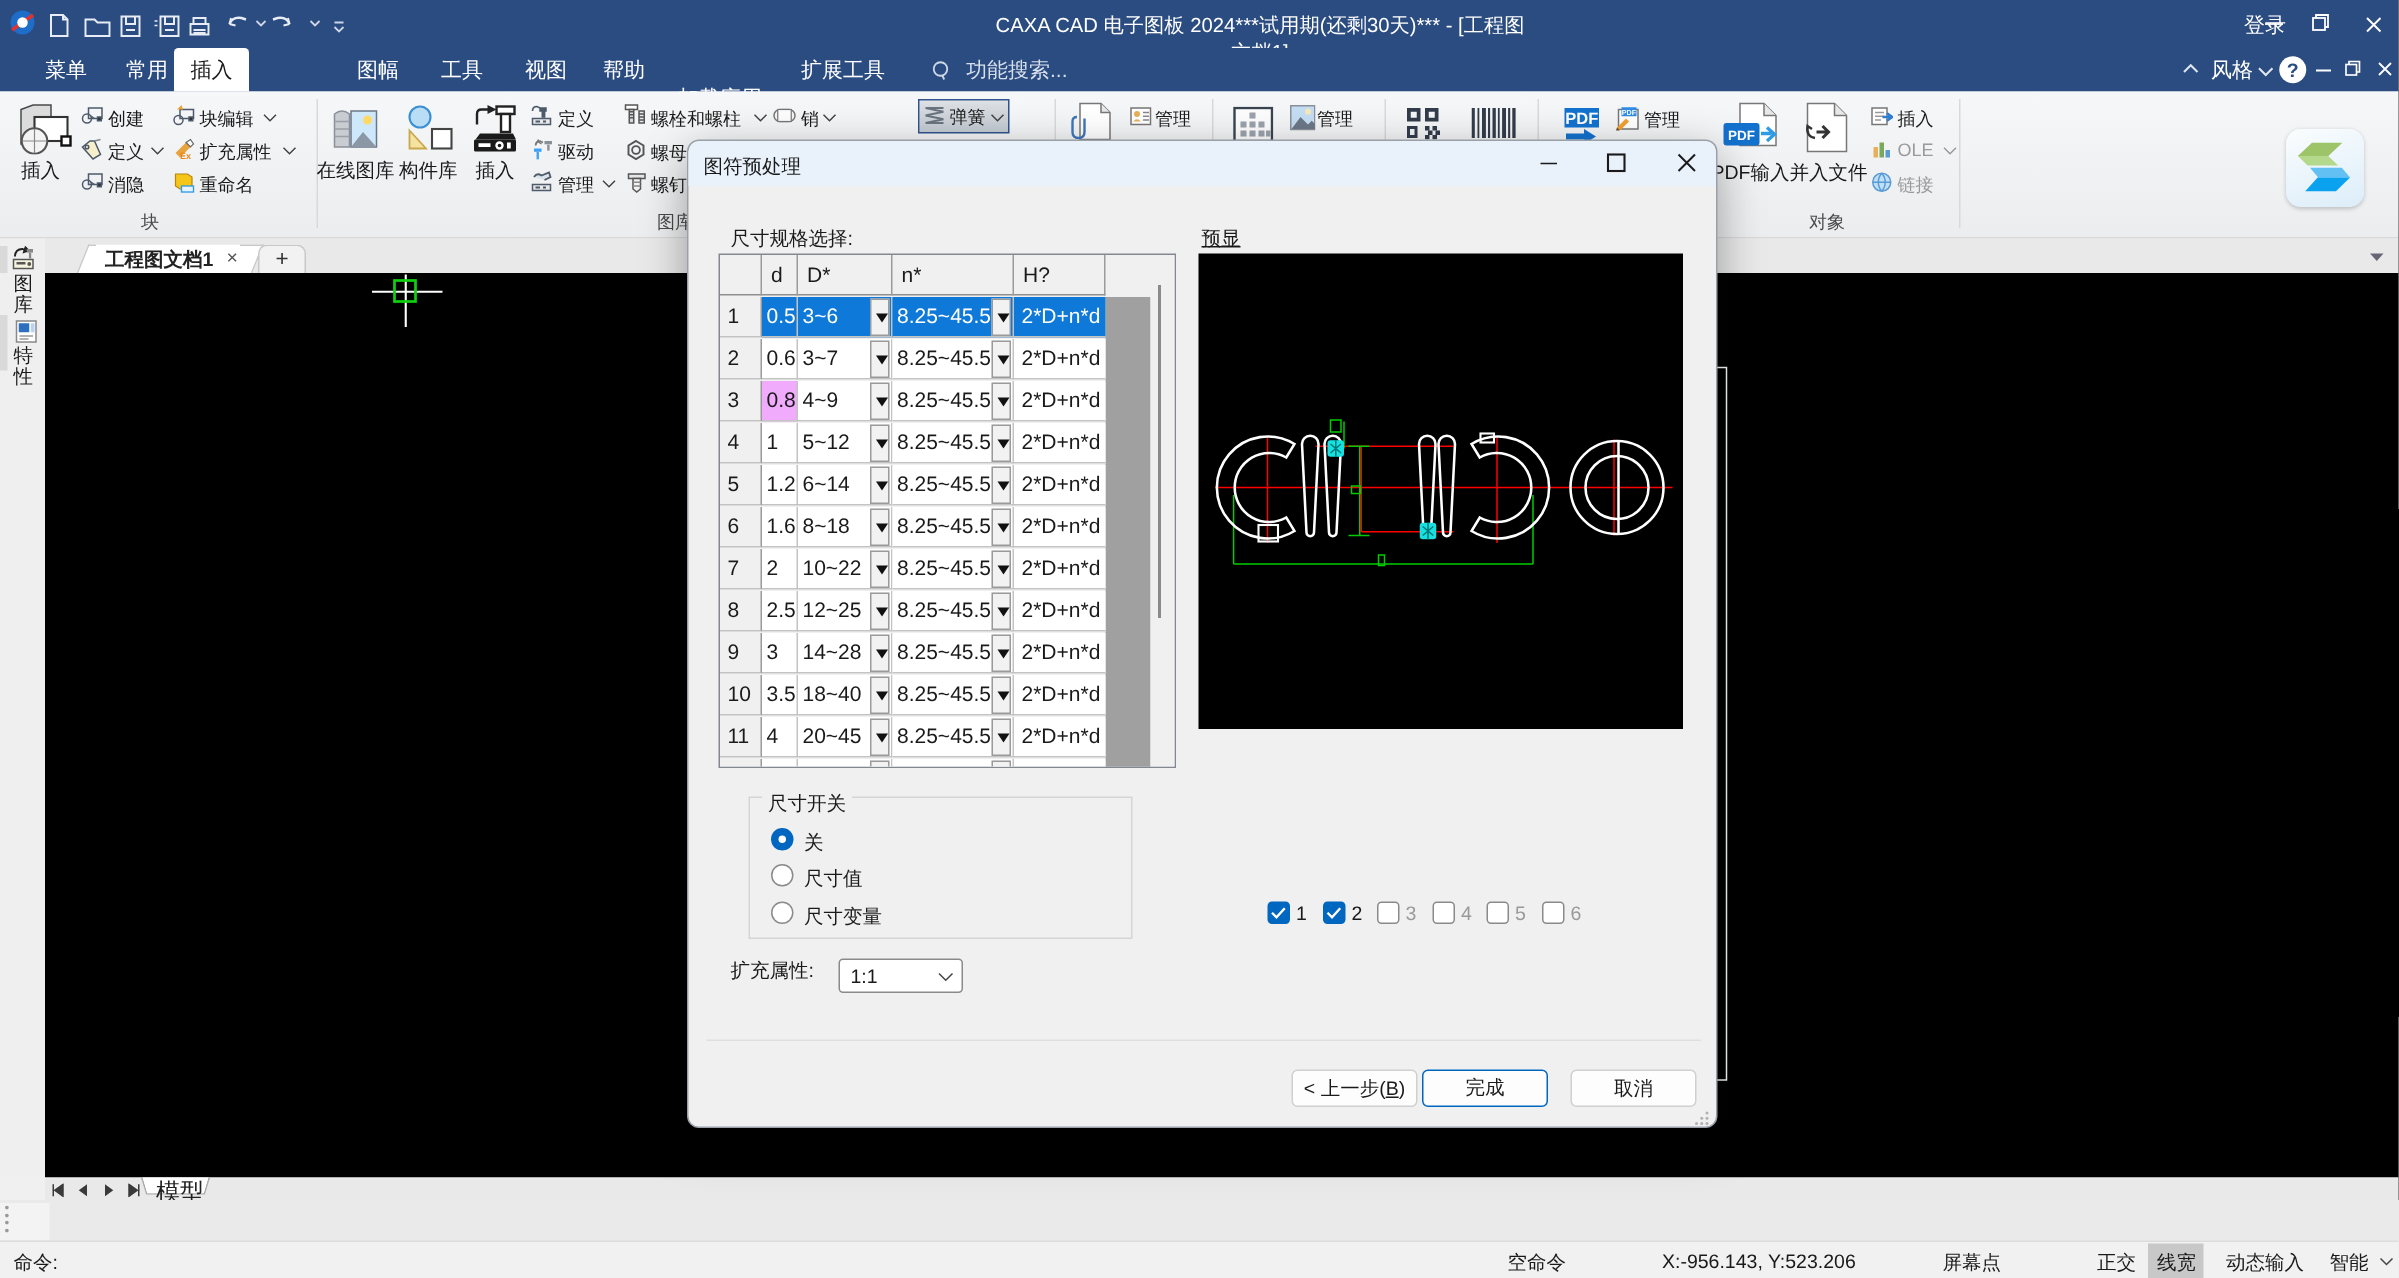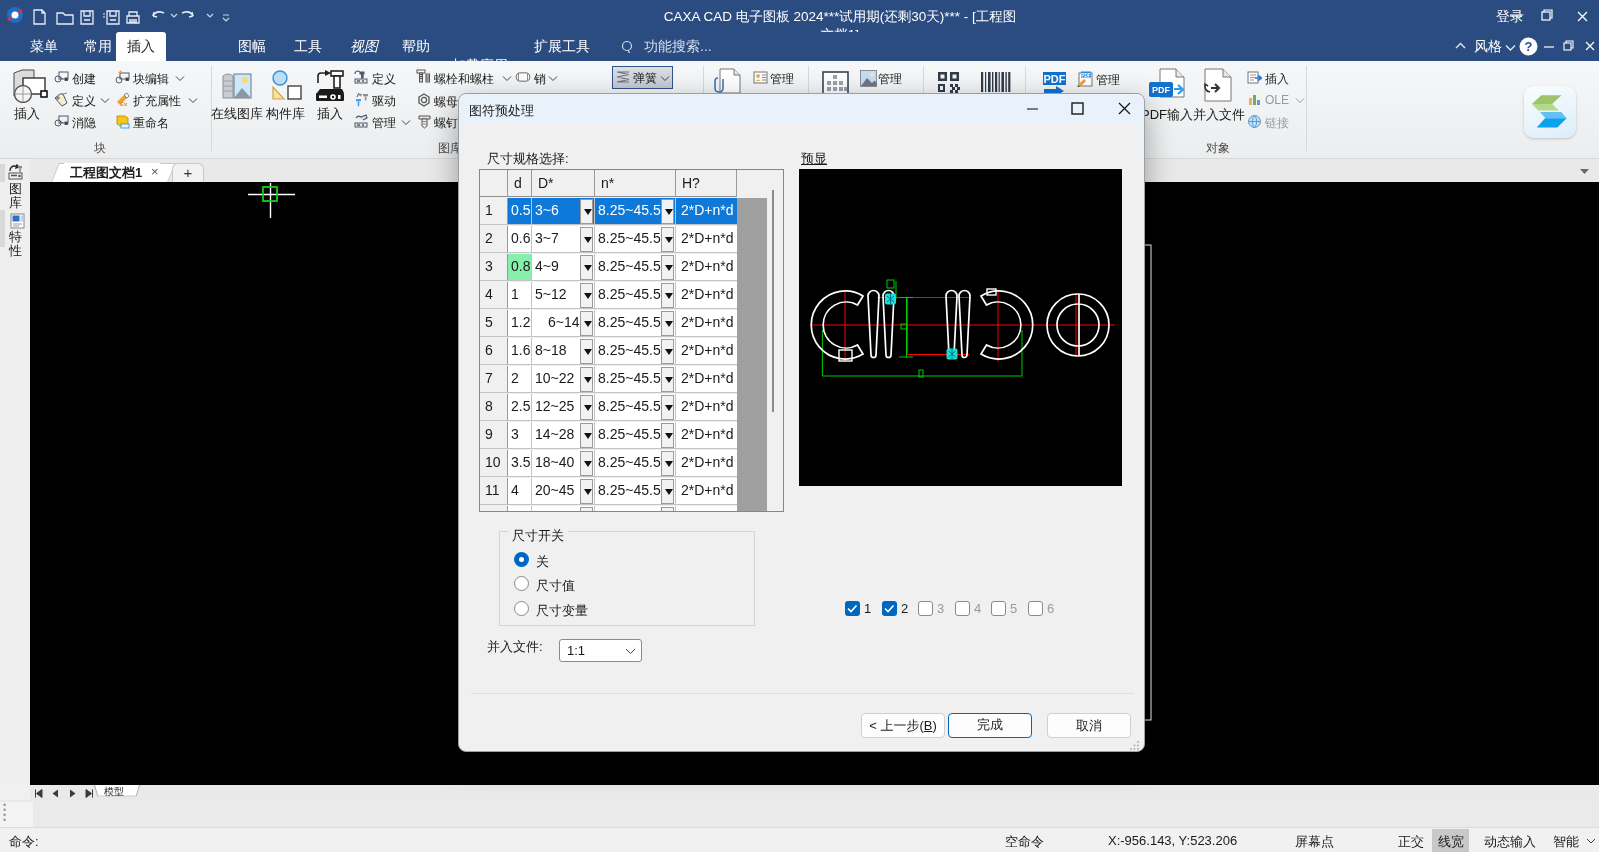--- a/index.html
+++ b/index.html
@@ -54,21 +54,21 @@
   <path d="M78 12 l9 9 M87 12 l-9 9" stroke-width="1.3"></path>
  </svg>
 </div>
 <div id="menubar" class="abs">
  <div class="mtab" style="left:20px;width:48px;">菜单</div>
  <div class="mtab" style="left:74px;width:48px;">常用</div>
  <div class="mtab" style="left:116px;width:50px;background:#fff;color:#1a1a1a;border-radius:3px 3px 0 0;">插入</div>
  <div class="mtab" style="left:172px;width:48px;margin-top:44px;">标注</div>
  <div class="mtab" style="left:228px;width:48px;">图幅</div>
  <div class="mtab" style="left:284px;width:48px;">工具</div>
- <div class="mtab" style="left:340px;width:48px;font-style:italic;">视图</div>
+ <div class="mtab" style="left:340px;width:48px;">视图</div>
  <div class="mtab" style="left:392px;width:48px;">帮助</div>
  <div class="mtab" style="left:446px;width:68px;margin-top:19px;">加载应用</div>
  <div class="mtab" style="left:528px;width:68px;">扩展工具</div>
  <svg class="abs" style="left:620px;top:7px" width="16" height="16" viewBox="0 0 16 16">
       <circle cx="7" cy="7" r="4.5" stroke="#cfd8e6" fill="none" stroke-width="1.2"></circle>
       <path d="M8 11 l1.5 3" stroke="#cfd8e6" stroke-width="1.2"></path>
     </svg>
  <div class="mtab" style="left:644px;width:80px;text-align:left;color:#d7dfeb;">功能搜索...</div>
  <svg class="abs" style="left:1455px;top:10px" width="11" height="8" viewBox="0 0 11 8" fill="none" stroke="#dfe6ef" stroke-width="1.4">
       <path d="M1 6 l4.5 -4.5 4.5 4.5"></path>
@@ -394,21 +394,21 @@
  <rect x="233" y="5" width="14" height="14" fill="none" stroke="#10d010" stroke-width="1.8"></rect>
 </svg>
 <div id="bottomstrip" class="abs">
  <svg class="abs" style="left:4px;top:4px" width="66" height="9" viewBox="0 0 66 9" fill="#3a3a3a">
       <path d="M1.5 0.5 v8 M8 0.5 l-5.5 4 5.5 4z" stroke="#3a3a3a"></path>
       <path d="M24 0.5 l-5.5 4 5.5 4z"></path>
       <path d="M36 0.5 l5.5 4 -5.5 4z"></path>
       <path d="M52 0.5 l5.5 4 -5.5 4z M58.5 0.5 v8" stroke="#3a3a3a"></path>
     </svg>
  <div class="abs" style="left:64px;top:0;width:46px;height:15px;background:#fff;border:1px solid #aaa;border-top:none;transform:perspective(40px) rotateX(-28deg);transform-origin:top;"></div>
- <div class="abs" style="left:74px;top:0px;font-size:10px;color:#222;">模型</div>
+ <div class="abs" style="left:74px;top:0px;font-size:16px;color:#222;">模型</div>
 </div>
 <div id="cmdstrip" class="abs">
  <div class="abs" style="left:0;top:2px;width:33px;height:25px;background:#f3f3f3;"></div>
  <div class="abs" style="left:3px;top:3px;color:#999;font-size:9px;line-height:5px;">•<br>•<br>•<br>•</div>
 </div>
 <div id="statusbar" class="abs">
  <div class="abs" style="left:9px;top:5px;">命令:</div>
  <div class="abs" style="left:1005px;top:5px;">空命令</div>
  <div class="abs" style="left:1108px;top:5px;">X:-956.143, Y:523.206</div>
  <div class="abs" style="left:1295px;top:5px;">屏幕点</div>
@@ -453,41 +453,41 @@
 <div class="abs" style="left:0;top:56px;width:28px;height:27px;background:#f0f0f0;border-right:1px solid #9a9a9a;border-bottom:1px solid #c3c3c3;font-size:14px;color:#1a1a1a;padding:4px 0 0 5px;">2</div>
 <div class="abs" style="left:28px;top:56px;width:24px;height:27px;background:#fff;border-right:1px solid #c3c3c3;border-bottom:1px solid #c3c3c3;font-size:14px;color:#1a1a1a;padding:4px 0 0 3px;">0.6</div>
 <div class="abs" style="left:52px;top:56px;width:63px;height:27px;background:#fff;border-right:1px solid #c3c3c3;border-bottom:1px solid #c3c3c3;"></div>
 <div class="abs" style="left:53px;top:60px;font-size:14px;color:#1a1a1a;padding-left:2px;">3~7</div>
 <div class="abs dbtn" style="left:100px;top:57px;"></div>
 <div class="abs" style="left:115px;top:56px;width:81px;height:27px;background:#fff;border-right:1px solid #c3c3c3;border-bottom:1px solid #c3c3c3;"></div>
 <div class="abs" style="left:116px;top:60px;font-size:14px;color:#1a1a1a;padding-left:2px;">8.25~45.5</div>
 <div class="abs dbtn" style="left:181px;top:57px;"></div>
 <div class="abs" style="left:196px;top:56px;width:61px;height:27px;background:#fff;border-bottom:1px solid #c3c3c3;font-size:14px;color:#1a1a1a;padding:4px 0 0 5px;">2*D+n*d</div>
 <div class="abs" style="left:0;top:84px;width:28px;height:27px;background:#f0f0f0;border-right:1px solid #9a9a9a;border-bottom:1px solid #c3c3c3;font-size:14px;color:#1a1a1a;padding:4px 0 0 5px;">3</div>
-<div class="abs" style="left:28px;top:84px;width:24px;height:27px;background:#86efac;border-right:1px solid #c3c3c3;border-bottom:1px solid #c3c3c3;font-size:14px;color:#1a1a1a;padding:4px 0 0 3px;">0.8</div>
+<div class="abs" style="left:28px;top:84px;width:24px;height:27px;background:#f0abfc;border-right:1px solid #c3c3c3;border-bottom:1px solid #c3c3c3;font-size:14px;color:#1a1a1a;padding:4px 0 0 3px;">0.8</div>
 <div class="abs" style="left:52px;top:84px;width:63px;height:27px;background:#fff;border-right:1px solid #c3c3c3;border-bottom:1px solid #c3c3c3;"></div>
 <div class="abs" style="left:53px;top:88px;font-size:14px;color:#1a1a1a;padding-left:2px;">4~9</div>
 <div class="abs dbtn" style="left:100px;top:85px;"></div>
 <div class="abs" style="left:115px;top:84px;width:81px;height:27px;background:#fff;border-right:1px solid #c3c3c3;border-bottom:1px solid #c3c3c3;"></div>
 <div class="abs" style="left:116px;top:88px;font-size:14px;color:#1a1a1a;padding-left:2px;">8.25~45.5</div>
 <div class="abs dbtn" style="left:181px;top:85px;"></div>
 <div class="abs" style="left:196px;top:84px;width:61px;height:27px;background:#fff;border-bottom:1px solid #c3c3c3;font-size:14px;color:#1a1a1a;padding:4px 0 0 5px;">2*D+n*d</div>
 <div class="abs" style="left:0;top:112px;width:28px;height:27px;background:#f0f0f0;border-right:1px solid #9a9a9a;border-bottom:1px solid #c3c3c3;font-size:14px;color:#1a1a1a;padding:4px 0 0 5px;">4</div>
 <div class="abs" style="left:28px;top:112px;width:24px;height:27px;background:#fff;border-right:1px solid #c3c3c3;border-bottom:1px solid #c3c3c3;font-size:14px;color:#1a1a1a;padding:4px 0 0 3px;">1</div>
 <div class="abs" style="left:52px;top:112px;width:63px;height:27px;background:#fff;border-right:1px solid #c3c3c3;border-bottom:1px solid #c3c3c3;"></div>
 <div class="abs" style="left:53px;top:116px;font-size:14px;color:#1a1a1a;padding-left:2px;">5~12</div>
 <div class="abs dbtn" style="left:100px;top:113px;"></div>
 <div class="abs" style="left:115px;top:112px;width:81px;height:27px;background:#fff;border-right:1px solid #c3c3c3;border-bottom:1px solid #c3c3c3;"></div>
 <div class="abs" style="left:116px;top:116px;font-size:14px;color:#1a1a1a;padding-left:2px;">8.25~45.5</div>
 <div class="abs dbtn" style="left:181px;top:113px;"></div>
 <div class="abs" style="left:196px;top:112px;width:61px;height:27px;background:#fff;border-bottom:1px solid #c3c3c3;font-size:14px;color:#1a1a1a;padding:4px 0 0 5px;">2*D+n*d</div>
 <div class="abs" style="left:0;top:140px;width:28px;height:27px;background:#f0f0f0;border-right:1px solid #9a9a9a;border-bottom:1px solid #c3c3c3;font-size:14px;color:#1a1a1a;padding:4px 0 0 5px;">5</div>
 <div class="abs" style="left:28px;top:140px;width:24px;height:27px;background:#fff;border-right:1px solid #c3c3c3;border-bottom:1px solid #c3c3c3;font-size:14px;color:#1a1a1a;padding:4px 0 0 3px;">1.2</div>
 <div class="abs" style="left:52px;top:140px;width:63px;height:27px;background:#fff;border-right:1px solid #c3c3c3;border-bottom:1px solid #c3c3c3;"></div>
-<div class="abs" style="left:53px;top:144px;font-size:14px;color:#1a1a1a;padding-left:15px;text-align:right;">6~14</div>
+<div class="abs" style="left:53px;top:144px;font-size:14px;color:#1a1a1a;padding-left:2px;text-align:right;">6~14</div>
 <div class="abs dbtn" style="left:100px;top:141px;"></div>
 <div class="abs" style="left:115px;top:140px;width:81px;height:27px;background:#fff;border-right:1px solid #c3c3c3;border-bottom:1px solid #c3c3c3;"></div>
 <div class="abs" style="left:116px;top:144px;font-size:14px;color:#1a1a1a;padding-left:2px;">8.25~45.5</div>
 <div class="abs dbtn" style="left:181px;top:141px;"></div>
 <div class="abs" style="left:196px;top:140px;width:61px;height:27px;background:#fff;border-bottom:1px solid #c3c3c3;font-size:14px;color:#1a1a1a;padding:4px 0 0 5px;">2*D+n*d</div>
 <div class="abs" style="left:0;top:168px;width:28px;height:27px;background:#f0f0f0;border-right:1px solid #9a9a9a;border-bottom:1px solid #c3c3c3;font-size:14px;color:#1a1a1a;padding:4px 0 0 5px;">6</div>
 <div class="abs" style="left:28px;top:168px;width:24px;height:27px;background:#fff;border-right:1px solid #c3c3c3;border-bottom:1px solid #c3c3c3;font-size:14px;color:#1a1a1a;padding:4px 0 0 3px;">1.6</div>
 <div class="abs" style="left:52px;top:168px;width:63px;height:27px;background:#fff;border-right:1px solid #c3c3c3;border-bottom:1px solid #c3c3c3;"></div>
 <div class="abs" style="left:53px;top:172px;font-size:14px;color:#1a1a1a;padding-left:2px;">8~18</div>
 <div class="abs dbtn" style="left:100px;top:169px;"></div>
@@ -596,21 +596,21 @@
 </div>
 <div class="abs" style="left:40px;top:437px;width:256px;height:95px;border:1px solid #d5d5d5;"></div>
 <div class="abs" style="left:49px;top:433px;background:#f0f0f0;padding:0 4px;">尺寸开关</div>
 <div class="abs" style="left:55px;top:458px;width:15px;height:15px;border-radius:50%;background:#0067c0;"></div>
 <div class="abs" style="left:60px;top:463px;width:5px;height:5px;border-radius:50%;background:#fff;"></div>
 <div class="abs" style="left:77px;top:459px;">关</div>
 <div class="abs" style="left:55px;top:482px;width:15px;height:15px;border-radius:50%;background:#fff;border:1px solid #8a8a8a;"></div>
 <div class="abs" style="left:77px;top:483px;">尺寸值</div>
 <div class="abs" style="left:55px;top:507px;width:15px;height:15px;border-radius:50%;background:#fff;border:1px solid #8a8a8a;"></div>
 <div class="abs" style="left:77px;top:508px;">尺寸变量</div>
-<div class="abs" style="left:28px;top:544px;">并入文件:</div>
+<div class="abs" style="left:28px;top:544px;">扩充属性:</div>
 <div class="abs" style="left:100px;top:545px;width:83px;height:23px;background:#fff;border:1px solid #8a8a8a;border-radius:3px;"></div>
 <div class="abs" style="left:108px;top:549px;">1:1</div>
 <svg class="abs" style="left:166px;top:554px" width="11" height="7" viewBox="0 0 11 7" fill="none" stroke="#444">
       <path d="M1 1 l4.5 4.5 4.5 -4.5"></path>
     </svg>
 
 <div class="abs" style="left:386px;top:507px;width:15px;height:15px;background:#0067c0;border-radius:3px;"></div>
 <svg class="abs" style="left:388px;top:510px" width="11" height="9" viewBox="0 0 11 9" fill="none" stroke="#fff" stroke-width="1.6">
       <path d="M1 4.5 l3 3 5.5 -6"></path>
     </svg>

